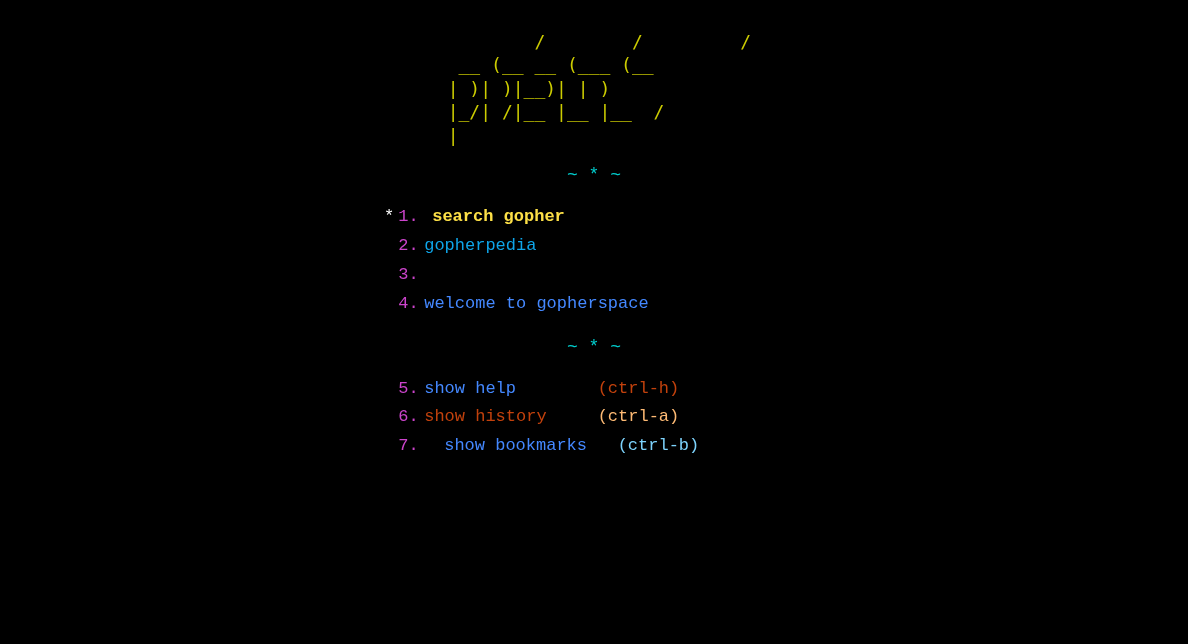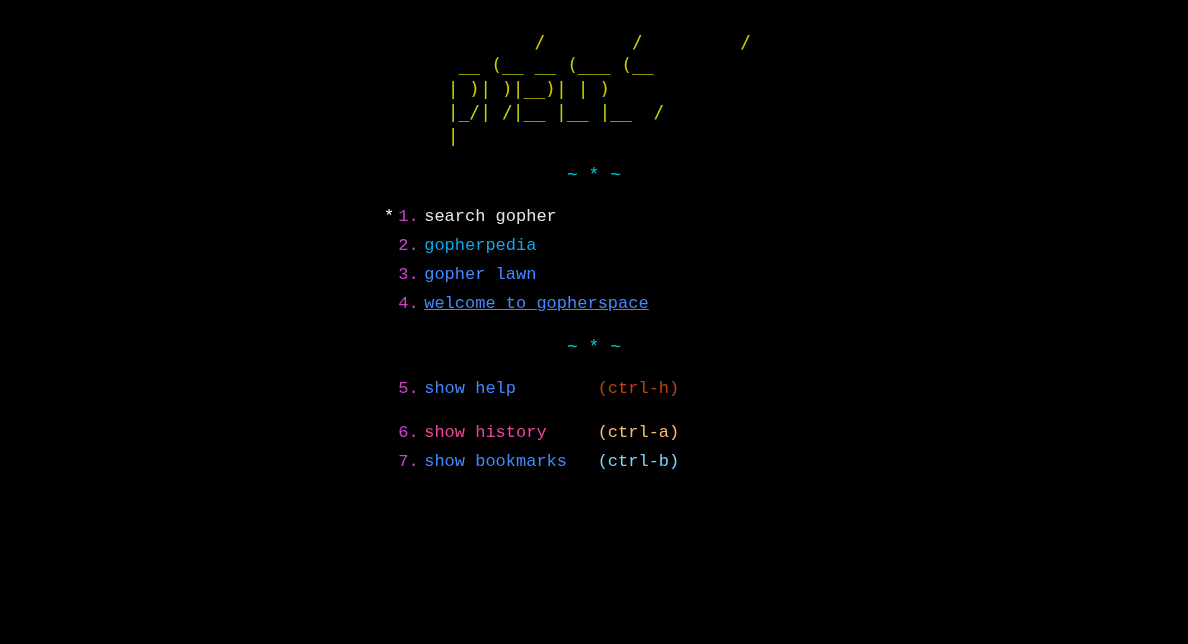--- a/index.html
+++ b/index.html
@@ -80,63 +80,62 @@
  |_/| /|__ |__ |__  /
  |</pre>
 
   <div class="divider">~ * ~</div>
 
   <div class="menu">
 
     <div class="menu-item">
       <span class="cursor">*</span>
       <span class="num" style="color:#cc44cc;">1.</span>
-      <span style="color:#e5e5e5; font-weight:normal;">search gopher</span>
+      <span style="color:#fde047; font-weight:bold;margin-left:8px;">search gopher</span>
     </div>
 
     <div class="menu-item">
       <span class="cursor"> </span>
       <span class="num" style="color:#cc44cc;">2.</span>
       <span style="color:#0ea5e9;">gopherpedia</span>
     </div>
 
     <div class="menu-item">
       <span class="cursor"> </span>
       <span class="num" style="color:#cc44cc;">3.</span>
-      <span style="color:#4488ff;">gopher lawn</span>
     </div>
 
     <div class="menu-item">
       <span class="cursor"> </span>
       <span class="num" style="color:#cc44cc;">4.</span>
-      <span style="color:#4488ff;text-decoration:underline;">welcome to gopherspace</span>
+      <span style="color:#4488ff;">welcome to gopherspace</span>
     </div>
 
   </div>
 
   <div class="divider">~ * ~</div>
 
   <div class="menu">
 
     <div class="menu-item">
       <span class="cursor"> </span>
       <span class="num" style="color:#cc44cc;">5.</span>
       <span style="color:#4488ff;text-align:right;">show help        </span>
       <span style="color:#c2410c;">(ctrl-h)</span>
     </div>
 
     <div class="menu-item">
       <span class="cursor"> </span>
       <span class="num" style="color:#cc44cc;">6.</span>
-      <span style="color:#ec4899;margin-top:16px;">show history     </span>
+      <span style="color:#c2410c;">show history     </span>
       <span style="color:#fdba74;">(ctrl-a)</span>
     </div>
 
     <div class="menu-item">
       <span class="cursor"> </span>
       <span class="num" style="color:#cc44cc;">7.</span>
-      <span style="color:#4488ff;">show bookmarks   </span>
+      <span style="color:#4488ff;margin-left:20px;">show bookmarks   </span>
       <span style="color:#7dd3fc;">(ctrl-b)</span>
     </div>
 
   </div>
 
 </div>
 
 </body></html>

